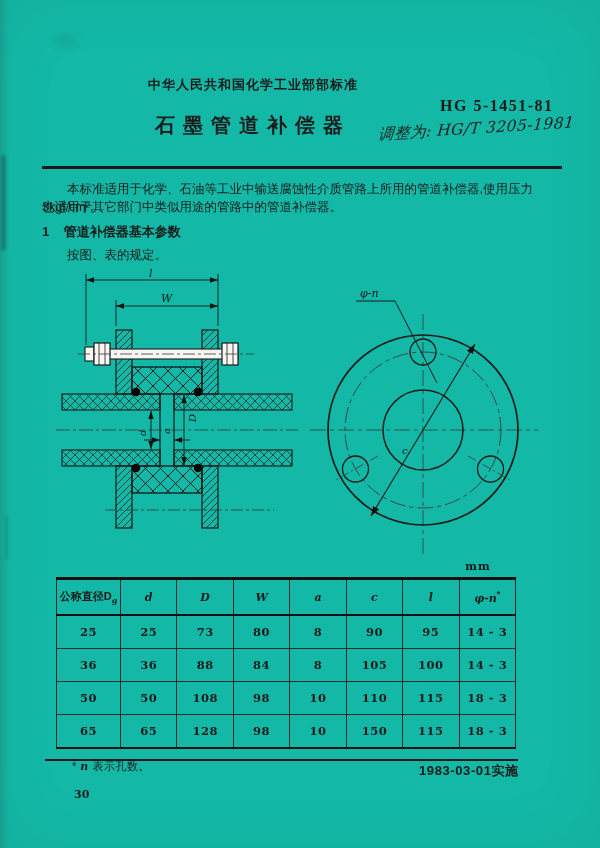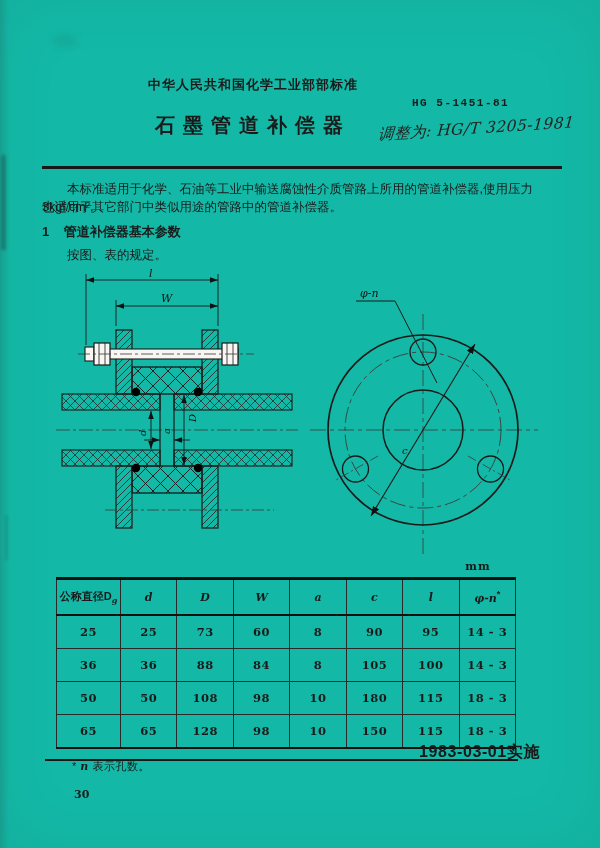--- a/index.html
+++ b/index.html
@@ -9,21 +9,21 @@
     font-family:"Liberation Sans",sans-serif;
     box-shadow:inset 0 0 70px rgba(0,0,0,0.05);
   }
   .artifact{position:absolute;pointer-events:none;}
   #edge-left{left:0;top:0;width:9px;height:100%;background:linear-gradient(90deg,rgba(50,48,45,.16),rgba(50,48,45,0));}
   #smudge-1{left:1px;top:155px;width:5px;height:95px;background:rgba(30,30,30,.28);filter:blur(1.5px);}
   #smudge-2{left:5px;top:515px;width:3px;height:45px;background:rgba(30,30,30,.12);filter:blur(1px);}
   #smudge-3{left:52px;top:34px;width:26px;height:14px;background:rgba(40,40,40,.07);filter:blur(3px);border-radius:50%;}
 
   .authority{position:absolute;left:148px;top:76px;font-size:13px;font-weight:bold;letter-spacing:1px;}
-  .stdno{position:absolute;left:412px;top:97px;font-size:11px;font-weight:bold;letter-spacing:1.5px;font-family:Liberation Mono, monospace;}
+  .stdno{position:absolute;left:440px;top:97px;font-size:16px;font-weight:bold;letter-spacing:1.5px;font-family:Liberation Serif, serif;}
   .title{position:absolute;left:155px;top:112px;margin:0;font-size:20px;font-weight:bold;letter-spacing:8px;}
   .handwritten{
     position:absolute;left:378px;top:118px;width:210px;
     font-family:"DejaVu Serif",cursive;font-style:italic;font-size:15.5px;color:#23211f;
     transform:rotate(-3.5deg) skewX(-8deg);letter-spacing:.5px;
   }
   .rule{position:absolute;background:#171717;}
   .rule-top{left:42px;top:166px;width:520px;height:2.5px;}
   .rule-bottom{left:45px;top:759px;width:473px;height:2px;}
 
@@ -46,21 +46,21 @@
   table.params th,table.params td{border:1px solid #2a2a2a;text-align:center;padding:0;}
   table.params thead th{height:34px;border-bottom:2px solid #111;font-weight:bold;font-size:11px;}
   table.params td{height:32px;font-family:"DejaVu Serif",serif;font-size:11.5px;font-weight:bold;letter-spacing:.5px;}
   .var{font-family:"DejaVu Serif",serif;font-style:italic;font-weight:bold;}
   th.cn{font-size:10.5px;font-weight:bold;}
   th .sub{font-size:8px;vertical-align:sub;font-style:italic;font-family:"DejaVu Serif",serif;}
   th .mark{font-size:9px;vertical-align:super;}
 
   .footnote{position:absolute;left:72px;top:744px;font-size:11px;letter-spacing:.5px;margin-top:15px;}
   .foot-left{position:absolute;left:43px;top:766px;font-size:12.5px;font-weight:bold;letter-spacing:.6px;}
-  .foot-right{position:absolute;left:419px;top:742px;font-size:16px;font-weight:bold;letter-spacing:.6px;}
+  .foot-right{position:absolute;left:419px;top:762px;font-size:13px;font-weight:bold;letter-spacing:.6px;}
   .pageno{position:absolute;left:74px;top:788px;font-size:11px;font-weight:bold;font-family:"DejaVu Serif",serif;}
 </style>
 </head>
 <body>
 
 <div id="page">
 
   <div class="artifact" id="edge-left"></div>
   <div class="artifact" id="smudge-1"></div>
   <div class="artifact" id="smudge-2"></div>
@@ -202,21 +202,21 @@
         <th><span class="var">c</span></th>
         <th><span class="var">l</span></th>
         <th><span class="var">φ-n</span><span class="mark">*</span></th>
       </tr>
     </thead>
     <tbody>
       <tr>
         <td>25</td>
         <td>25</td>
         <td>73</td>
-        <td>60</td>
+        <td>80</td>
         <td>8</td>
         <td>90</td>
         <td>95</td>
         <td>14 - 3</td>
       </tr>
       <tr>
         <td>36</td>
         <td>36</td>
         <td>88</td>
         <td>84</td>
@@ -224,21 +224,21 @@
         <td>105</td>
         <td>100</td>
         <td>14 - 3</td>
       </tr>
       <tr>
         <td>50</td>
         <td>50</td>
         <td>108</td>
         <td>98</td>
         <td>10</td>
-        <td>180</td>
+        <td>110</td>
         <td>115</td>
         <td>18 - 3</td>
       </tr>
       <tr>
         <td>65</td>
         <td>65</td>
         <td>128</td>
         <td>98</td>
         <td>10</td>
         <td>150</td>

